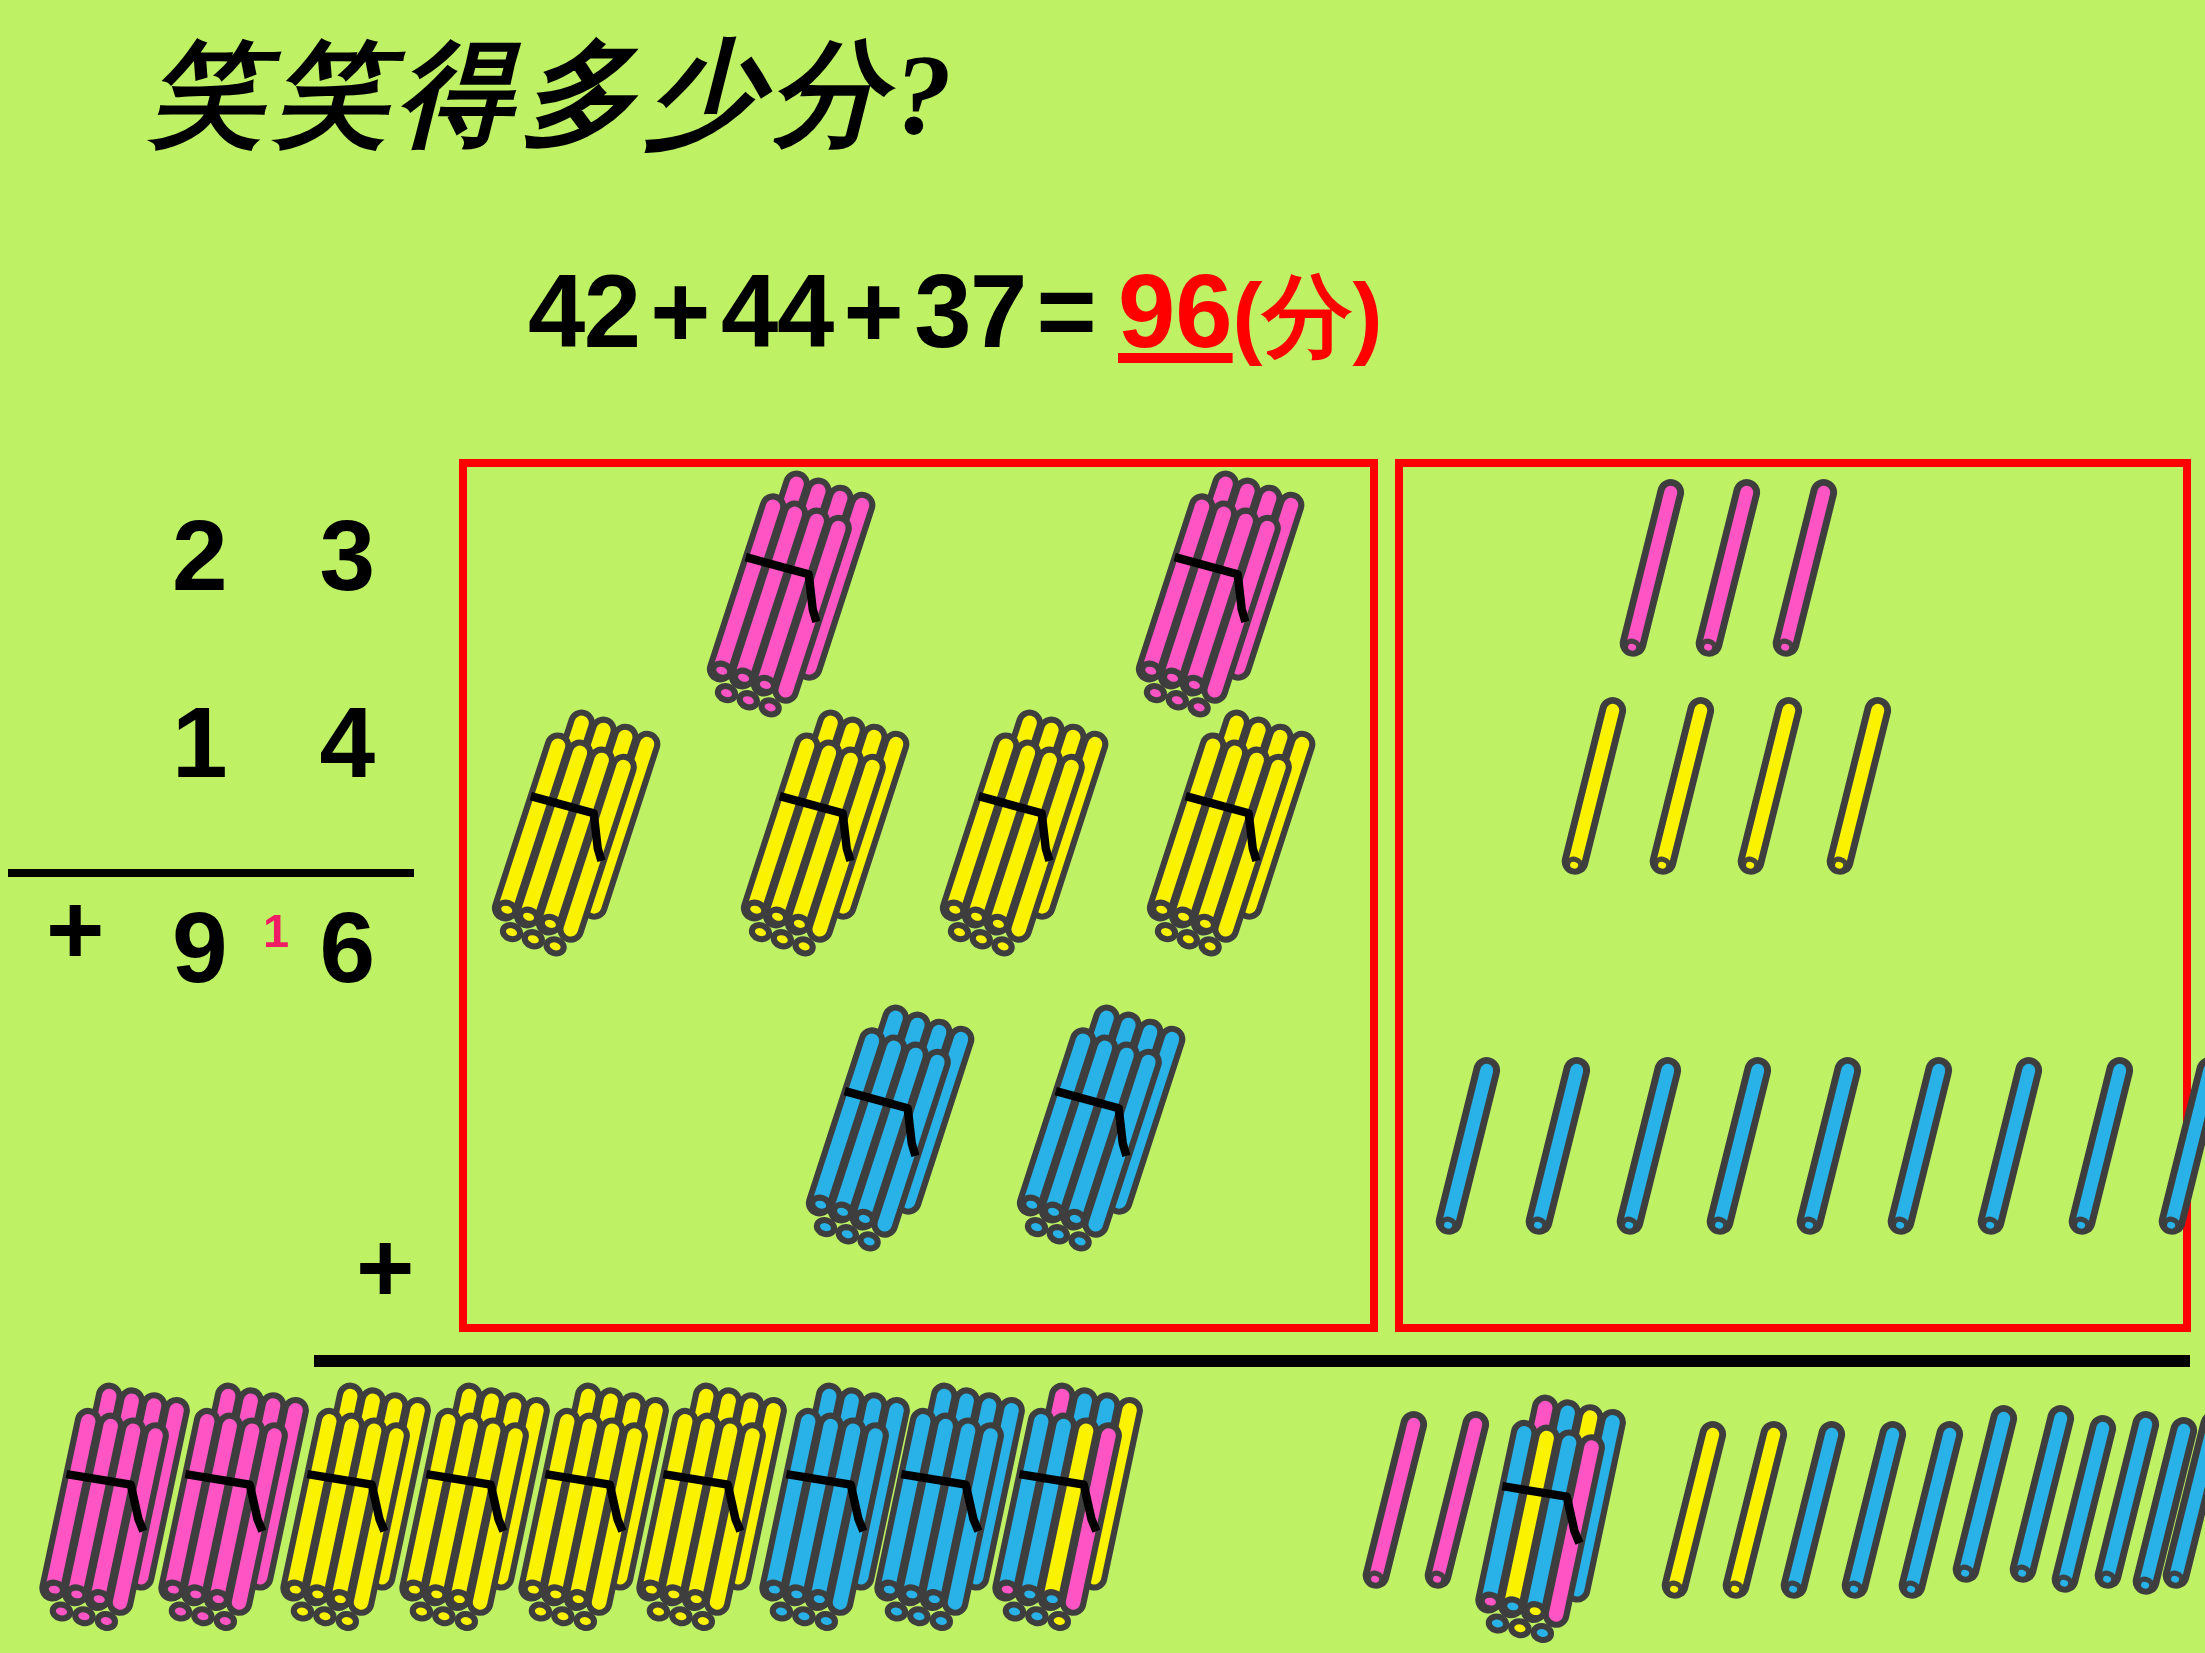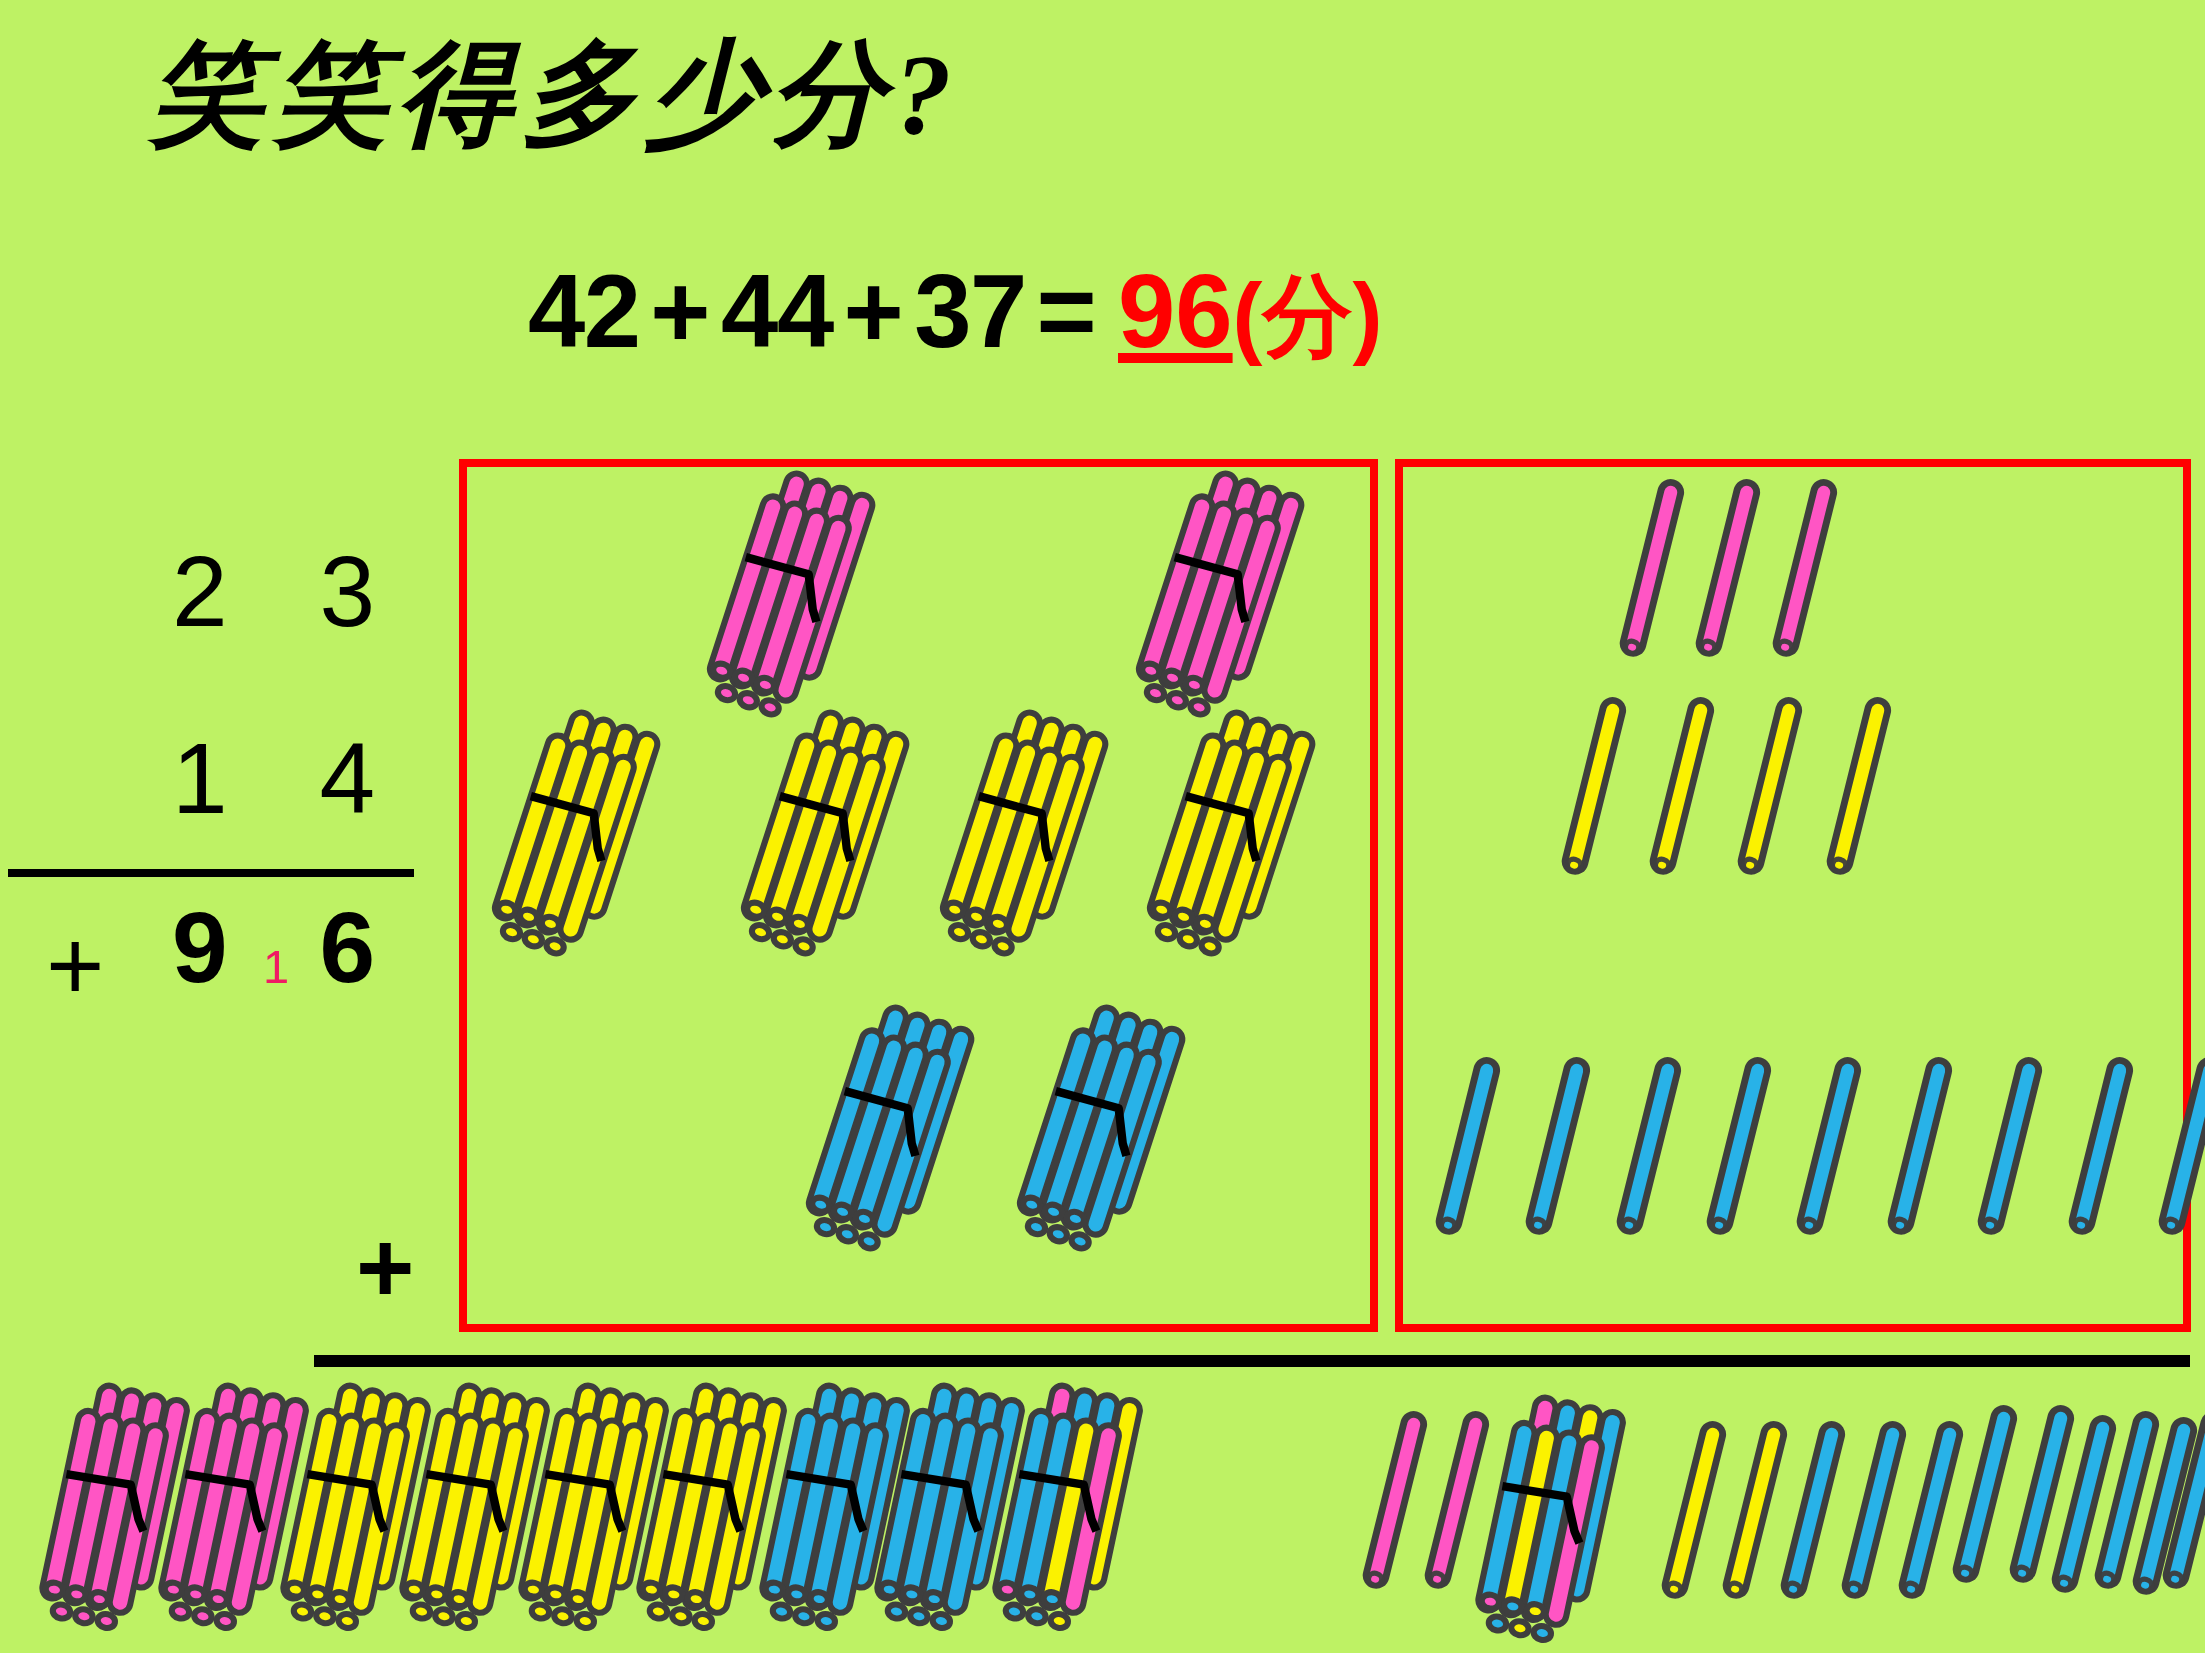--- a/index.html
+++ b/index.html
@@ -58,24 +58,24 @@
   }
   #equation .unit {
     color: #ff0000;
     font-size: 90px;
   }
 
   
   #column-add {
     position: absolute;
     left: 23px;
-    top: 540px;
+    top: 504px;
     width: 398px;
     font-family: "Liberation Sans Narrow", "Liberation Sans", sans-serif;
-    font-weight: 400;
+    font-weight: 700;
     color: #000000;
     text-align: right;
   }
   .col-row {
     position: relative;
     height: 103px;
     font-size: 100px;
     line-height: 103px;
   }
   .col-plus {

